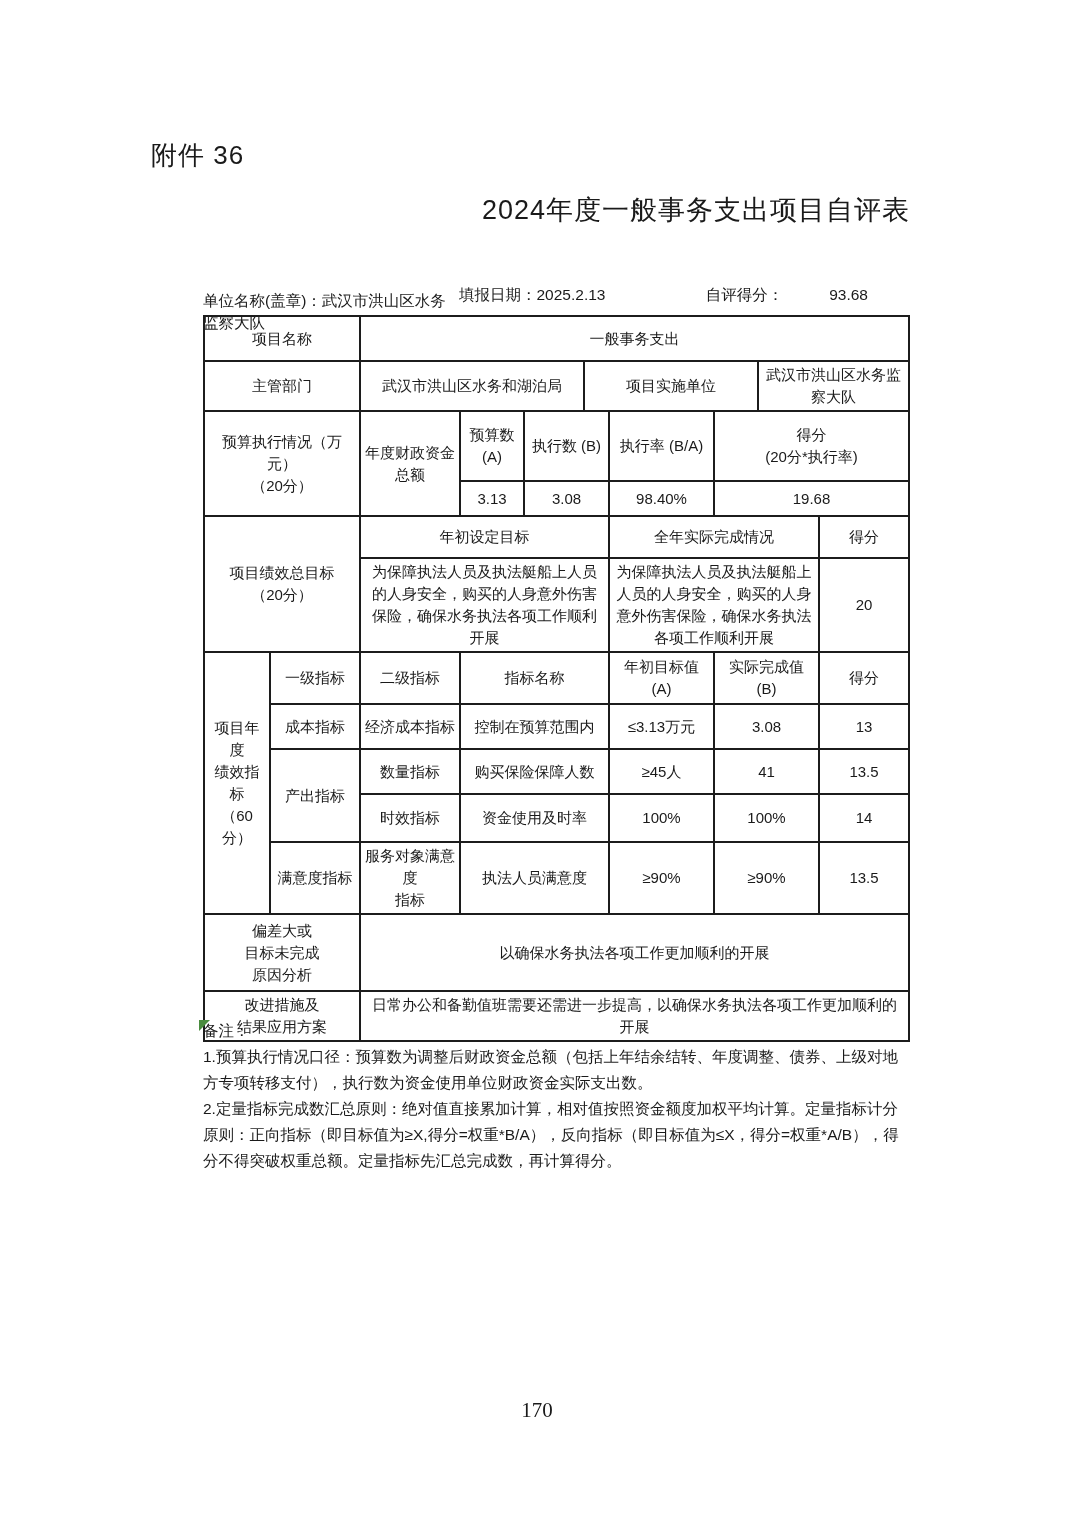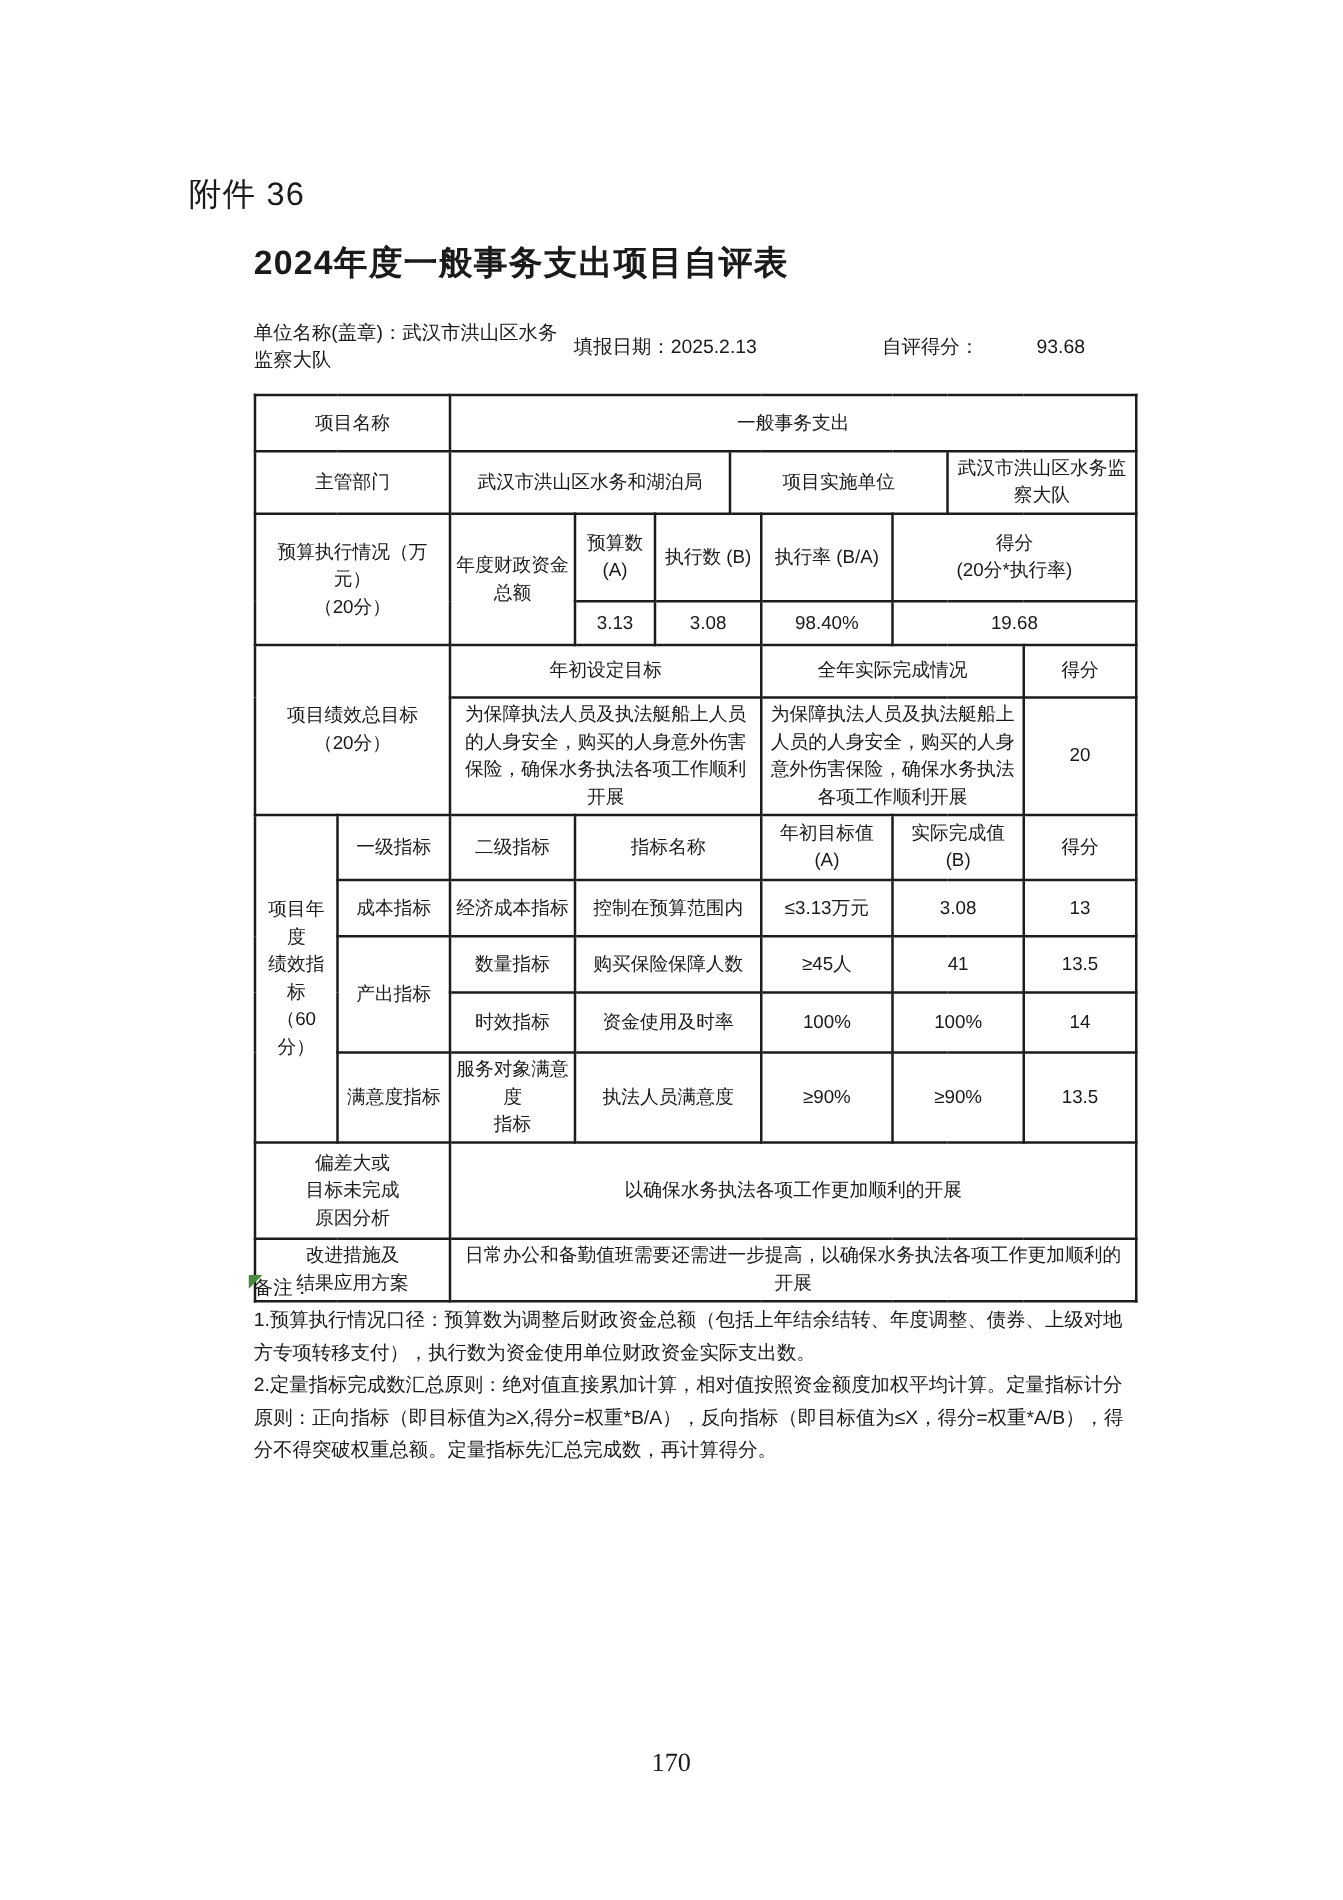--- a/index.html
+++ b/index.html
@@ -14,28 +14,28 @@
     background:#ffffff;
     color:var(--ink);
     font-family:"Liberation Sans","DejaVu Sans",sans-serif;
   }
   .attachment{
     position:absolute;left:151px;top:138px;
     font-size:26px;letter-spacing:1px;
   }
   .doc-title{
     position:absolute;left:203px;top:192px;width:707px;
-    text-align:left;font-size:27px;font-weight:bold;letter-spacing:1px;
+    text-align:right;font-size:27px;font-weight:normal;letter-spacing:1px;
   }
   .info-row{
     position:absolute;left:203px;top:256px;width:707px;
     display:flex;align-items:center;
     font-size:15.5px;line-height:22px;
   }
-  .info-unit{width:256px;}
+  .info-unit{width:256px;margin-top:34px;}
   .info-date{width:232px;white-space:nowrap;}
   .info-score{margin-left:auto;margin-right:42px;white-space:nowrap;}
   .info-score .score-value{margin-left:46px;}
 
   table.main{
     position:absolute;left:203px;top:315px;
     border-collapse:collapse;table-layout:fixed;width:707px;padding-left:40px;
   }
   table.main td{
     border:2px solid var(--border);

